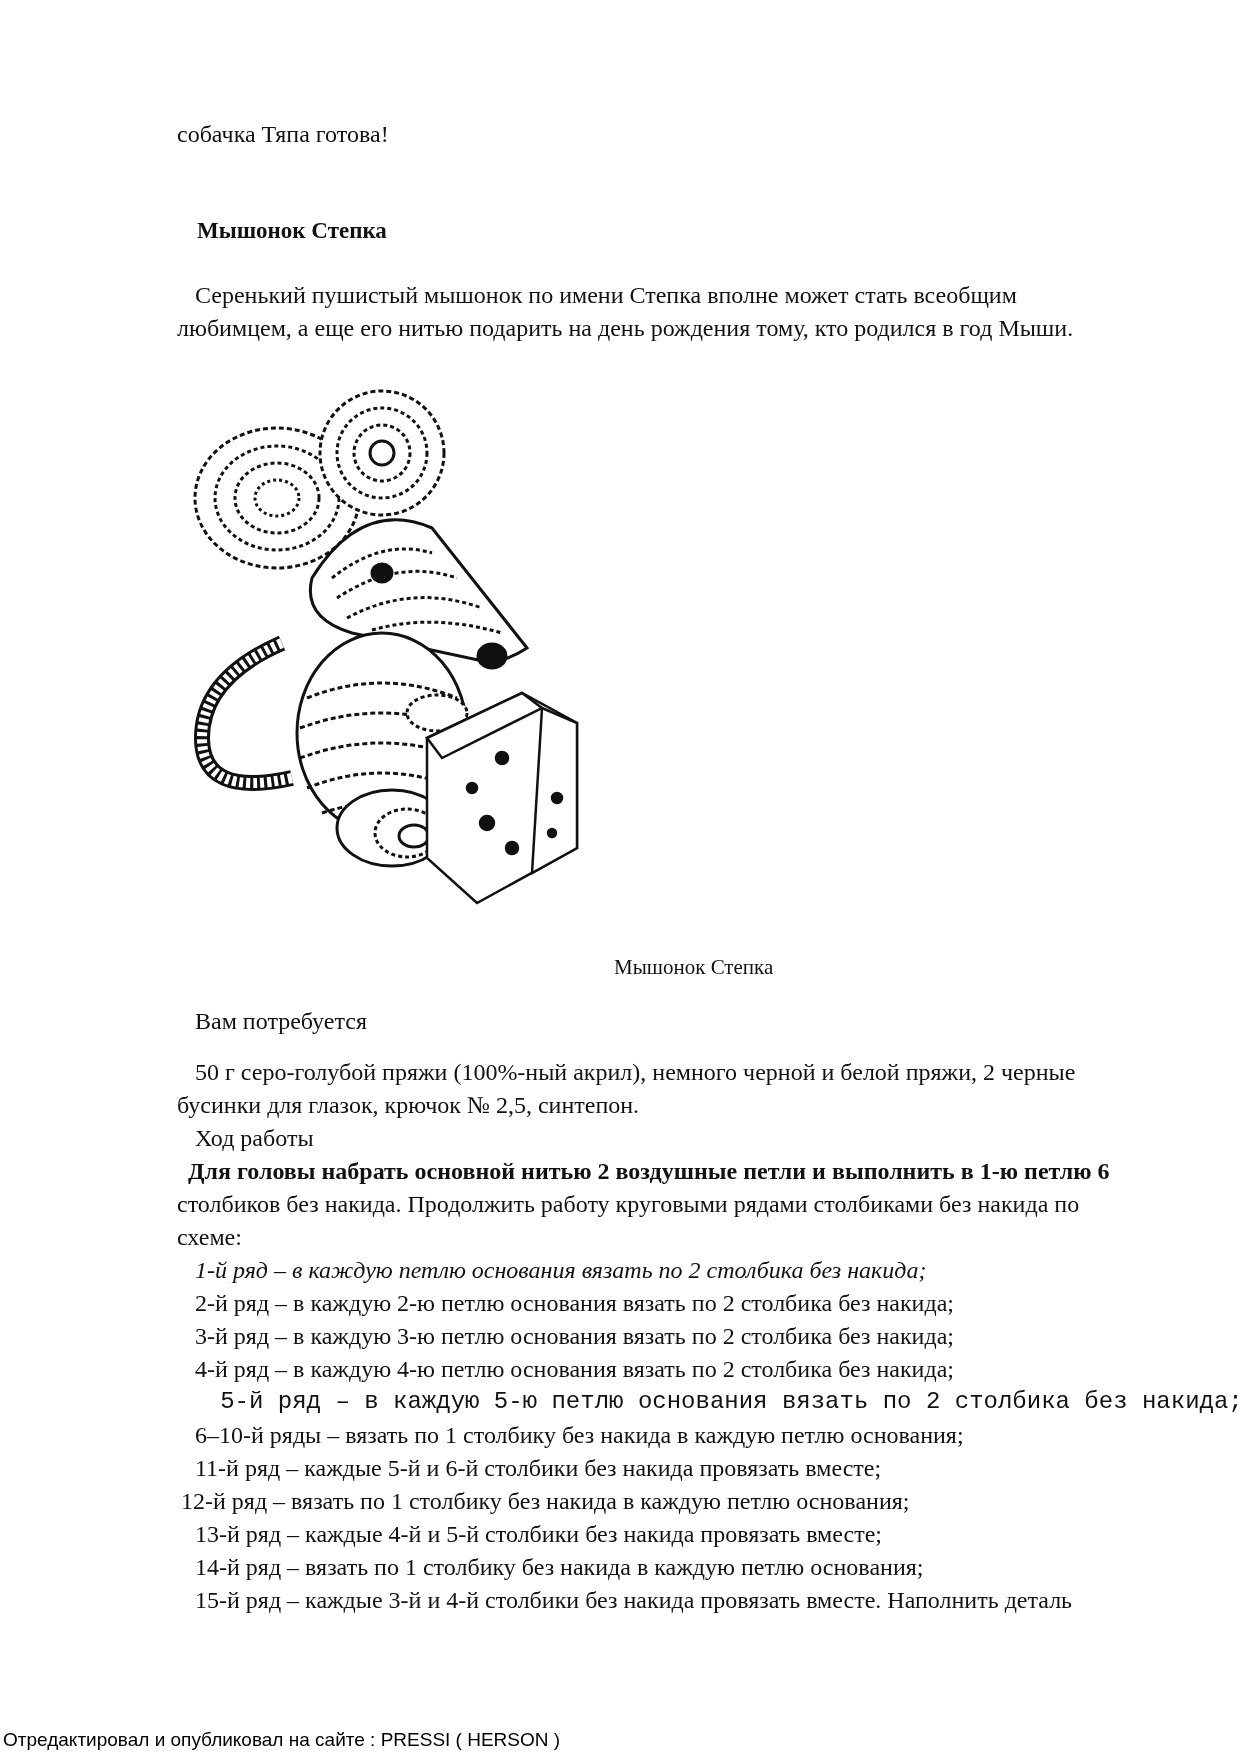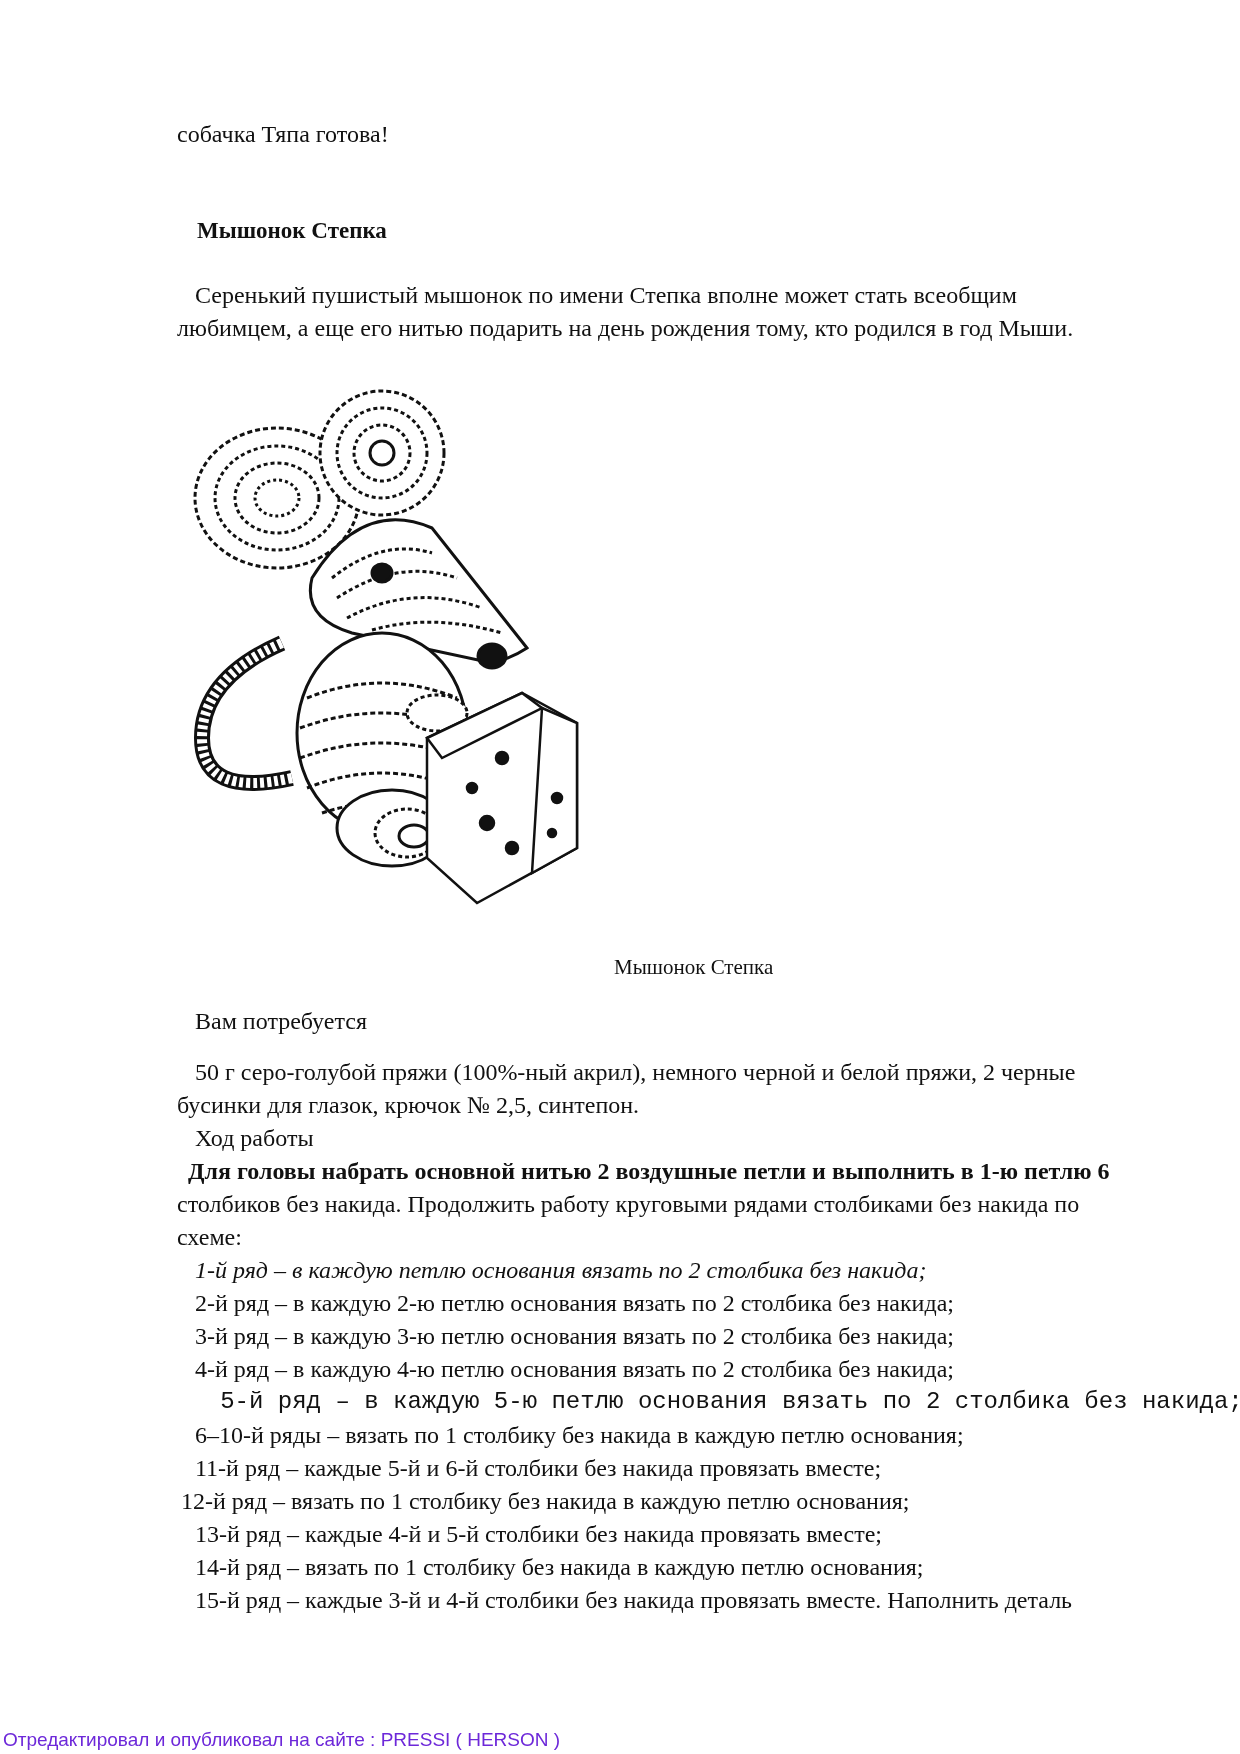--- a/index.html
+++ b/index.html
@@ -3,21 +3,21 @@
 <meta charset="utf-8">
 <style>
   html, body { margin:0; padding:0; background:#ffffff; }
   body { width:1240px; height:1754px; position:relative; overflow:hidden;
          font-family:"Liberation Serif", serif; color:#111; }
   .line { position:absolute; font-size:24px; line-height:24px; white-space:nowrap; }
   .heading { position:absolute; left:197px; top:218px; font-size:23px; font-weight:bold; }
   .caption { position:absolute; left:614px; top:955px; font-size:21px; }
   .figure { position:absolute; left:182px; top:378px; width:405px; height:590px; }
   .footer { position:absolute; left:3px; top:1729px; font-family:"Liberation Sans", sans-serif;
-            font-size:19px; color:#6d28d9; white-space:nowrap; }
+            font-size:19px; color:#000000; white-space:nowrap; }
 </style>
 </head>
 <body>
 
 <div>
   <div class="line" style="left:177px;top:122px;">собачка Тяпа готова!</div>
 
   <div class="heading">Мышонок Степка</div>
 
   <div class="line" style="left:177px;top:283px;white-space:pre;">   Серенький пушистый мышонок по имени Степка вполне может стать всеобщим</div>

